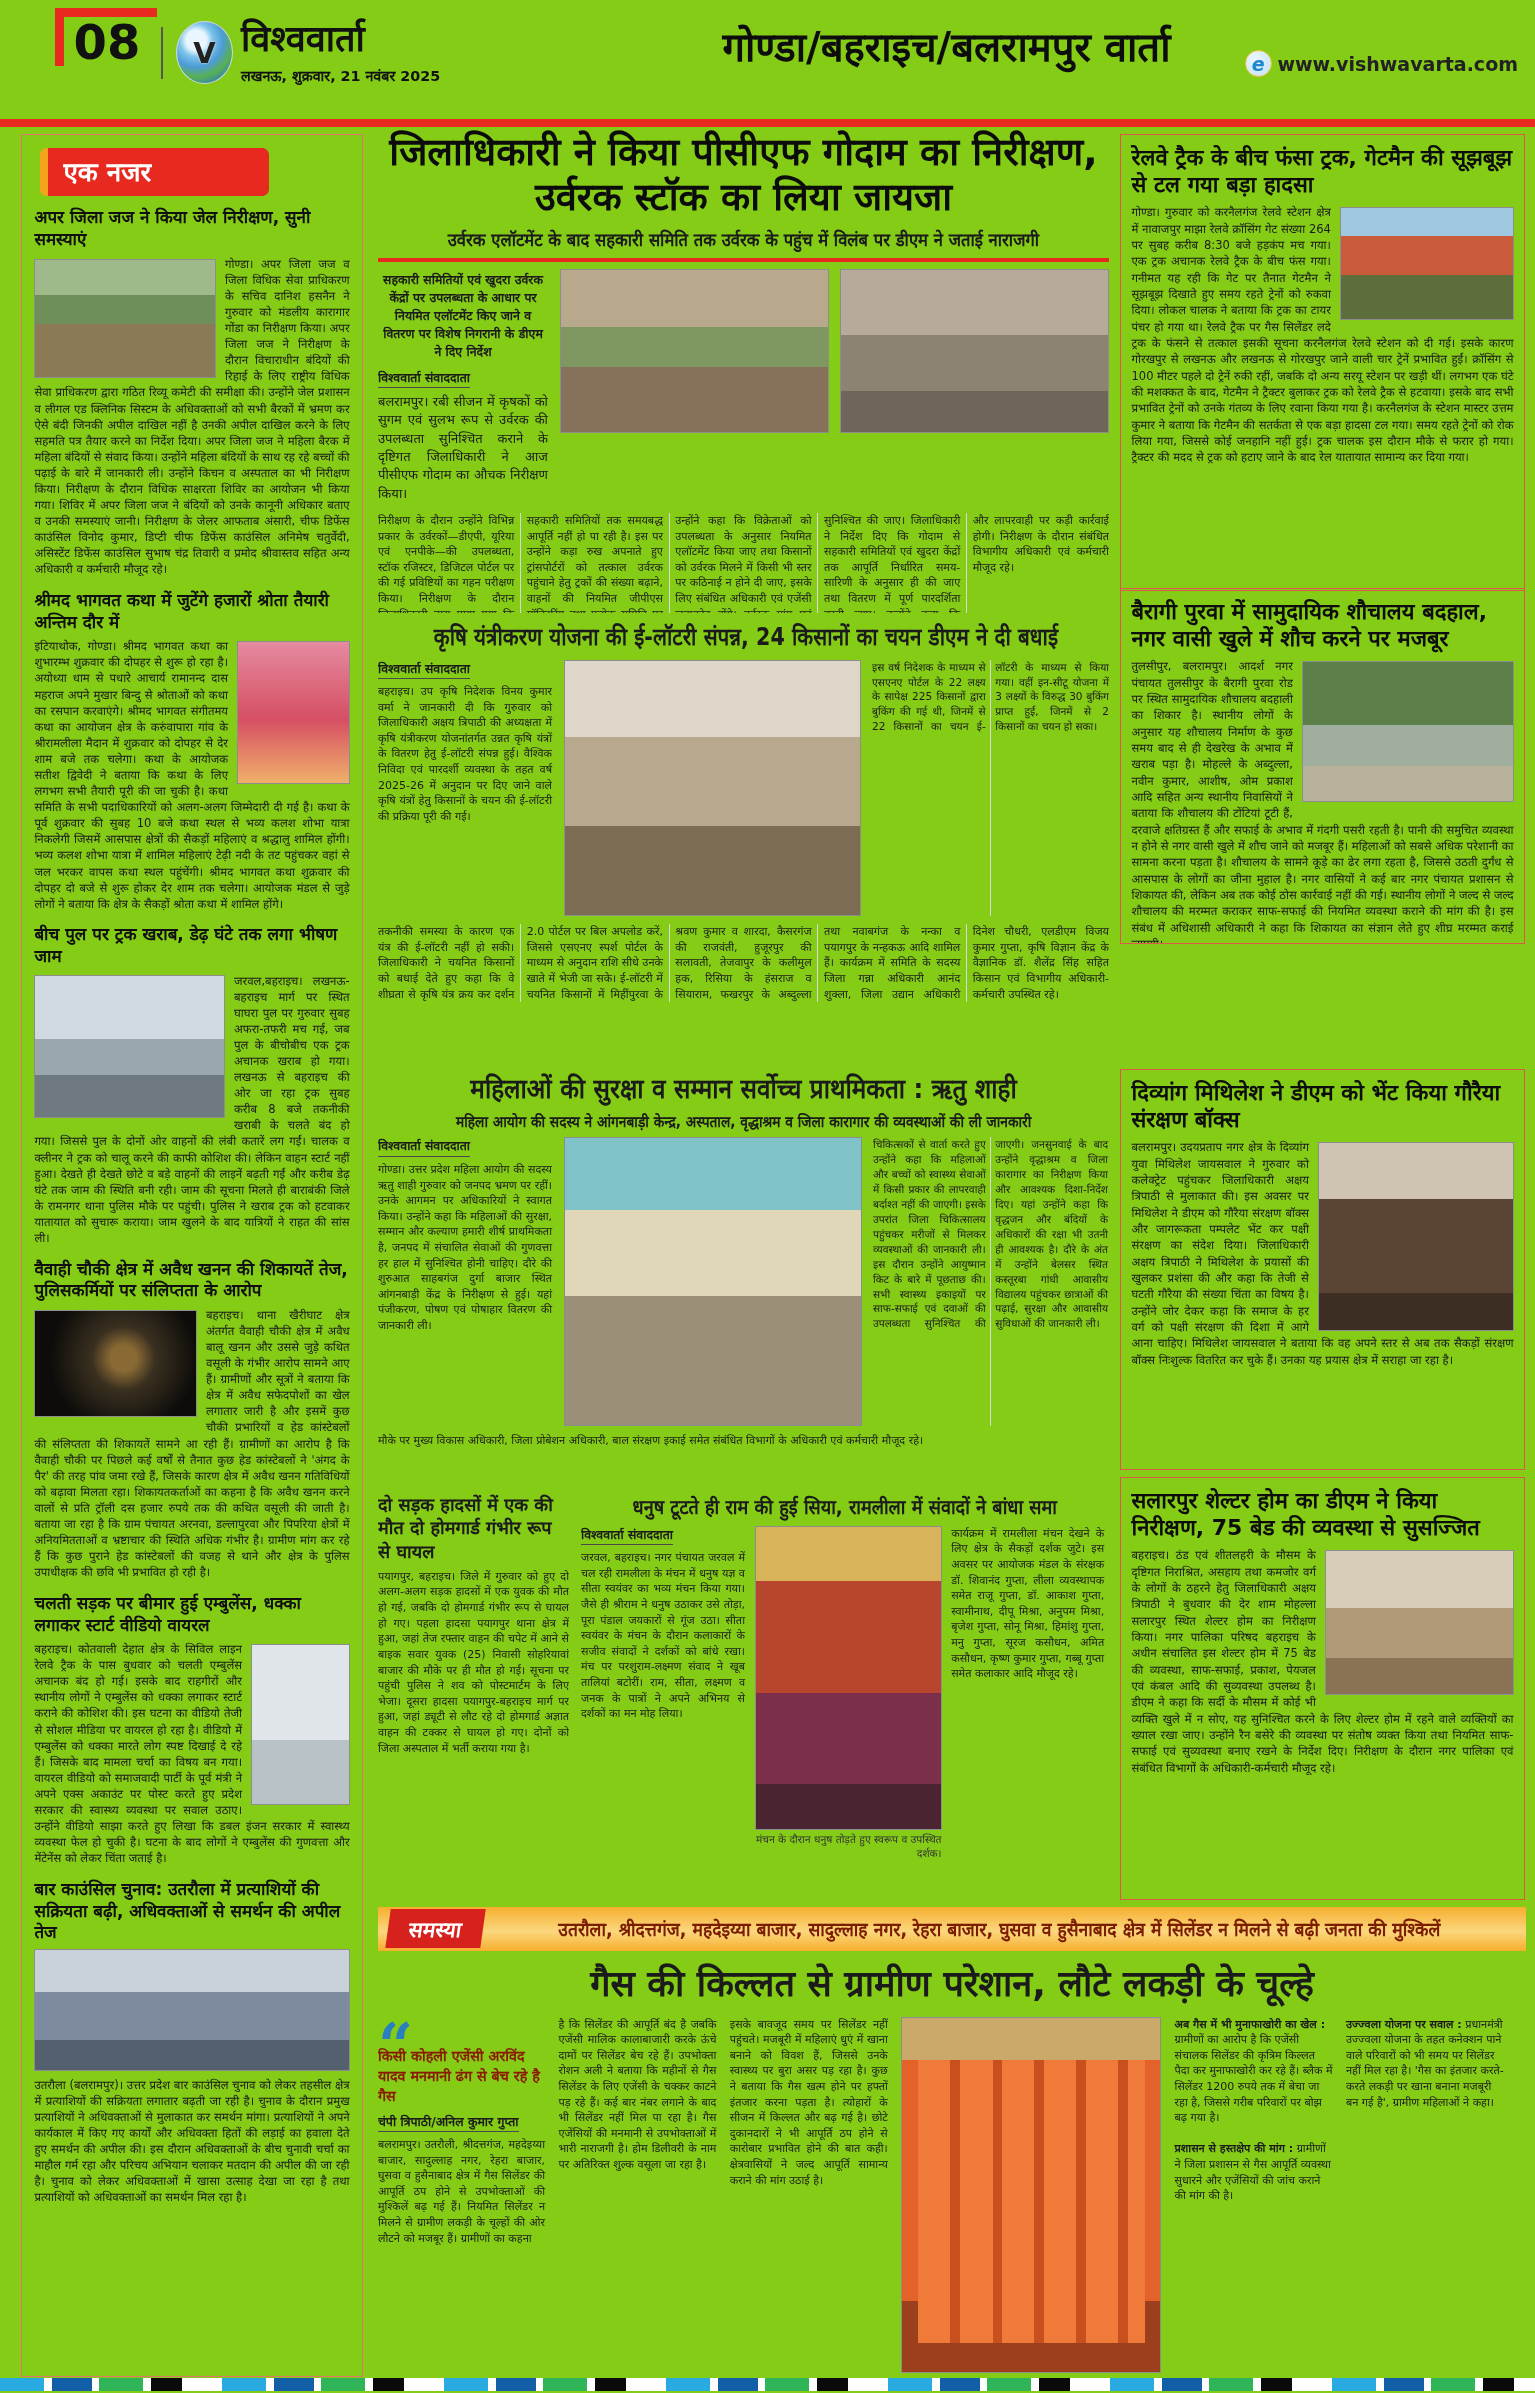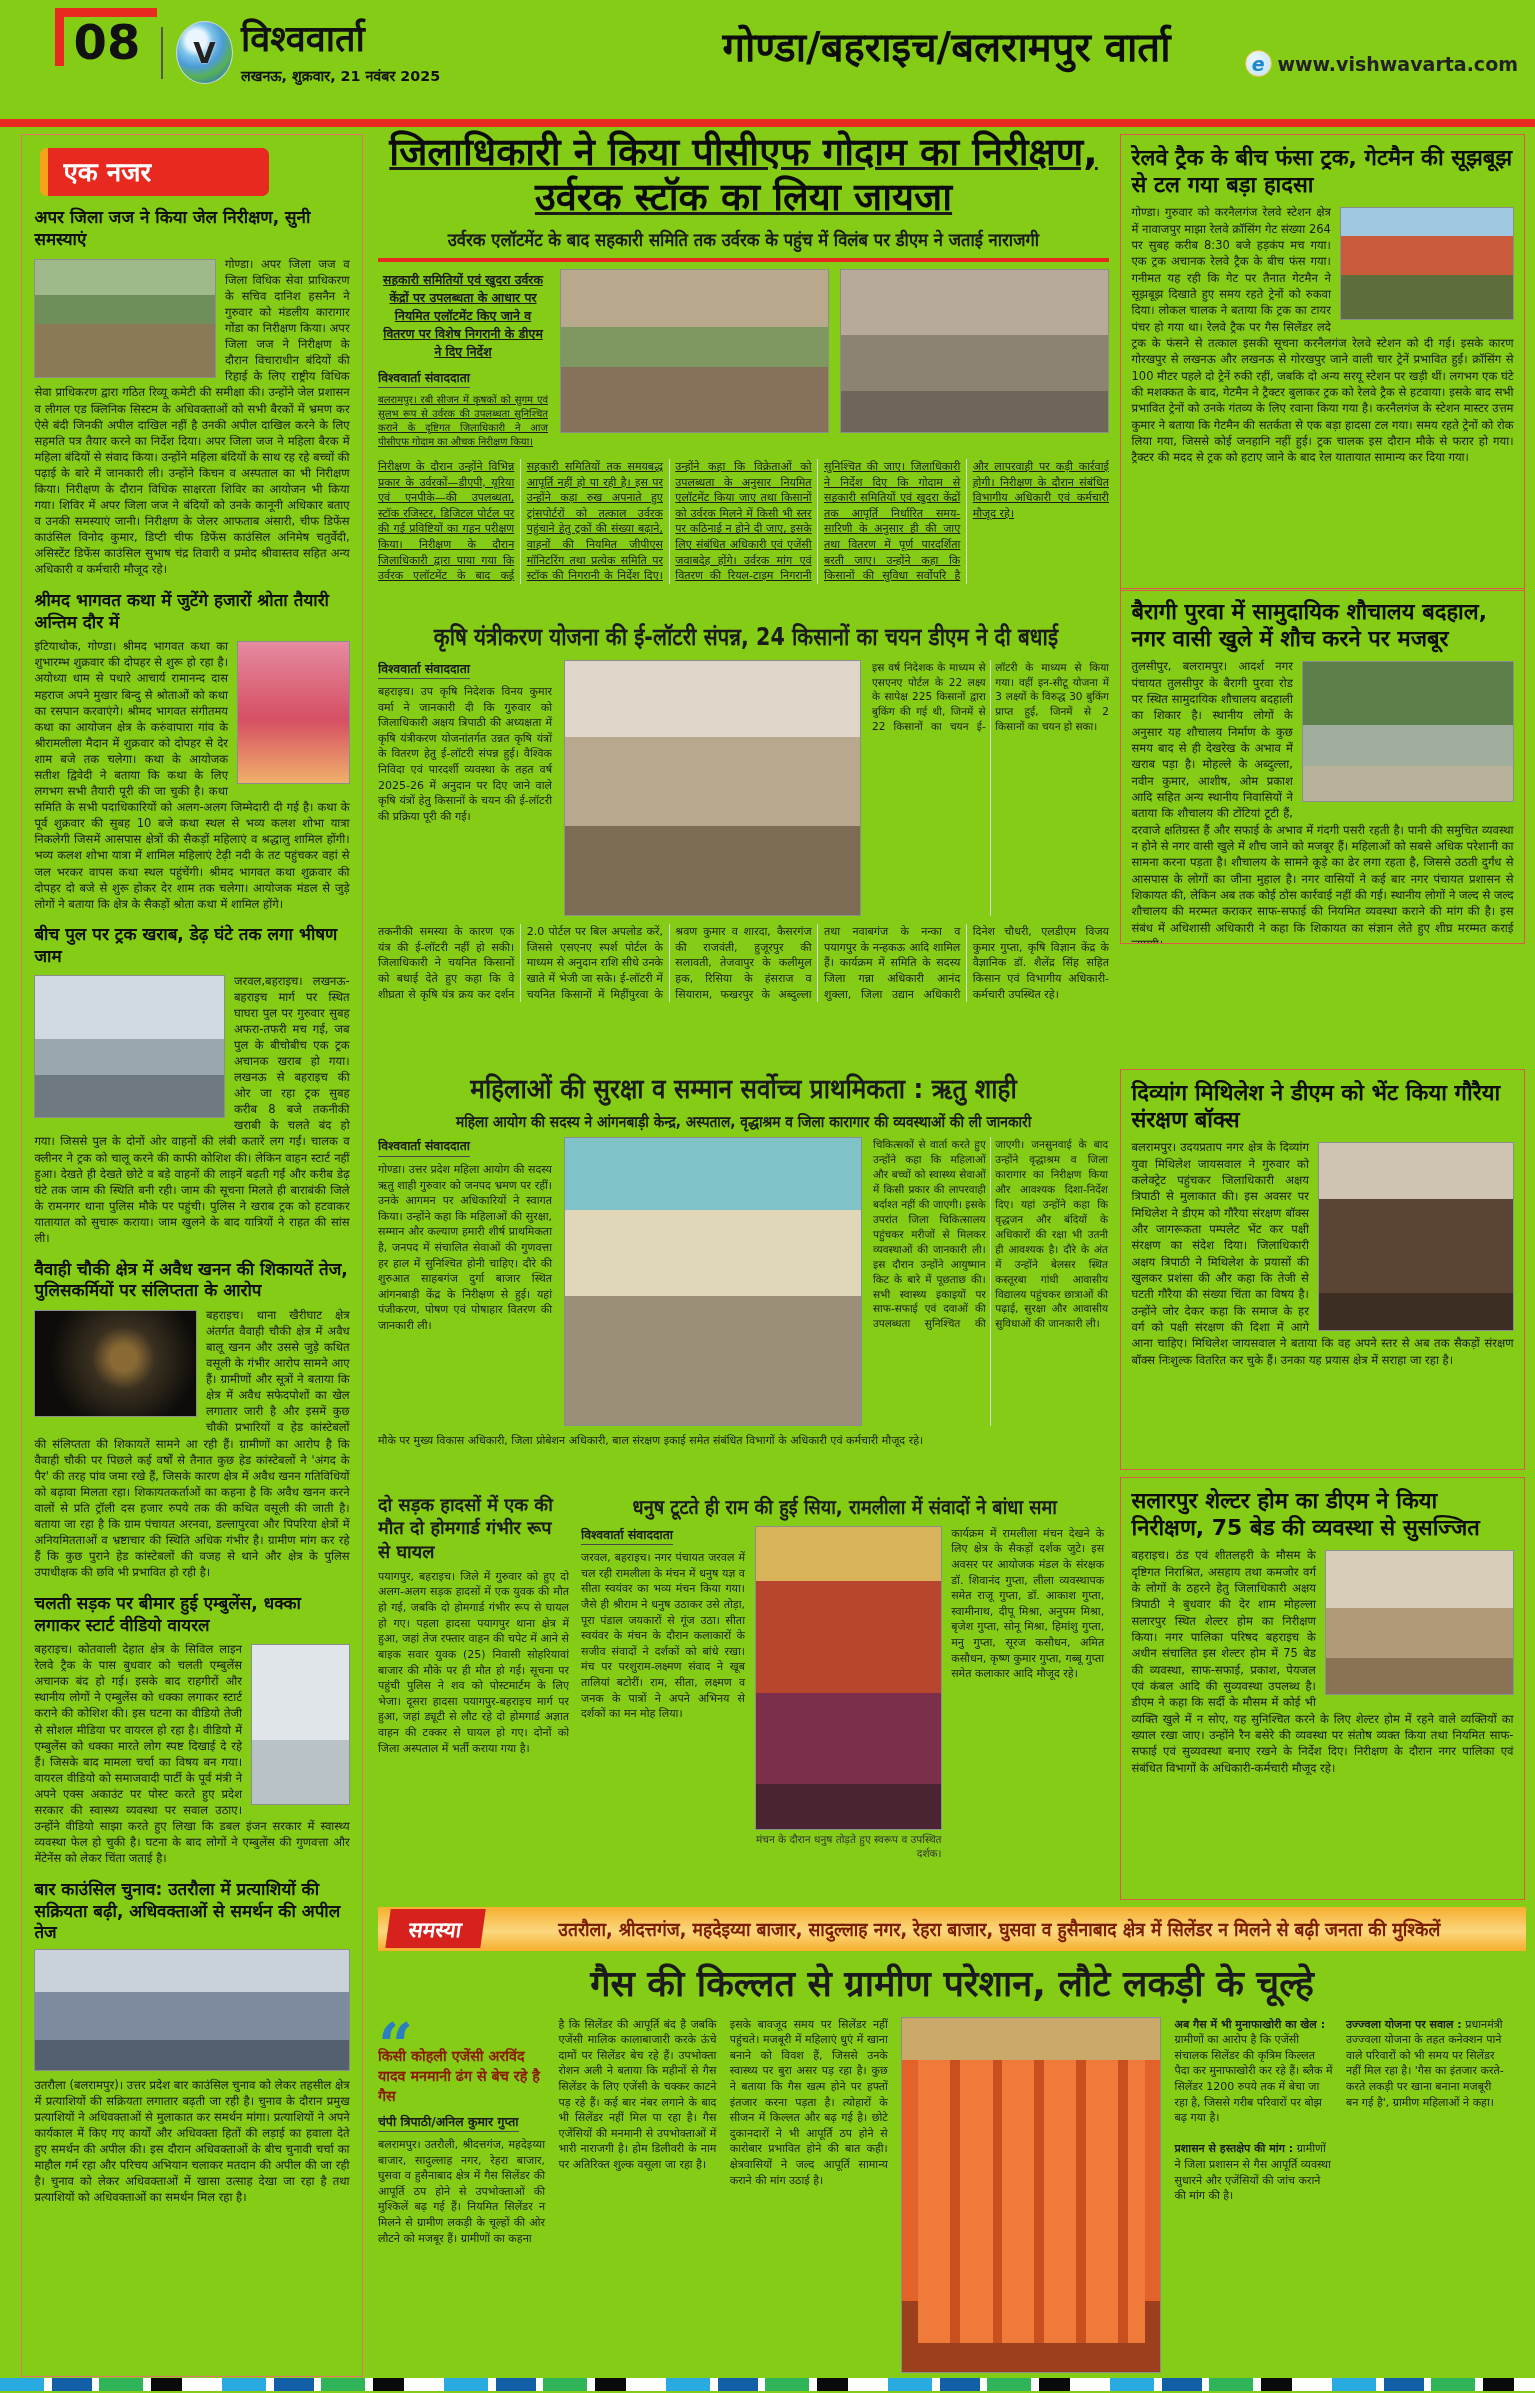--- a/index.html
+++ b/index.html
@@ -42,21 +42,21 @@
   .ek-item .bd{font-size:11.5px;line-height:1.4;}
   .fl{float:left;margin:2.9px 8.6px 3.8px 0;}
   .fr{float:right;margin:2.9px 0 3.8px 8.6px;}
   .ph-garden{background:linear-gradient(180deg,#9fb98a 0 30%,#6e8f5a 30% 55%,#8a7a55 55% 100%);}
   .ph-pink{background:linear-gradient(180deg,#e58aa0,#d64f63 55%,#f0b06a);}
   .ph-bridge{background:linear-gradient(180deg,#cfd9df 0 45%,#9aa7ad 45% 70%,#6f7a80 70% 100%);}
   .ph-night{background:radial-gradient(circle at 55% 45%,#8a6a34 0 12%,#3a3020 30%,#0d0c0a 70%);}
   .ph-amb{background:linear-gradient(180deg,#dfe5e8 0 60%,#b9c2c6 60% 100%);}
   .ph-group{background:linear-gradient(180deg,#c9d2d8 0 35%,#7d8aa0 35% 75%,#55606f 75% 100%);}
   
-  .main-art{position:absolute;left:378px;top:130px;width:731px;height:483px;overflow:hidden;text-decoration:underline;}
+  .main-art{position:absolute;left:378px;top:130px;width:731px;height:483px;overflow:hidden;}
   .main-art h1{font-size:38px;line-height:1.18;text-align:center;color:#0c0c0c;}
   .main-sub{text-align:center;font-size:18px;font-weight:bold;margin-top:7.6px;}
   .main-rule{height:3.8px;background:#e8291f;margin:6.7px 0 7.6px;}
   .main-row{display:flex;gap:11.5px;}
   .standcol{width:170px;flex:none;}
   .standfirst{font-size:12.4px;font-weight:bold;line-height:1.45;text-align:center;padding:1.9px 1.9px 5.7px;}
   .ph-godown1{background:linear-gradient(180deg,#b9a98c 0 35%,#7f9862 35% 60%,#86715b 60% 100%);}
   .ph-godown2{background:linear-gradient(180deg,#b7aa9b 0 40%,#8d8373 40% 75%,#6e665a 75% 100%);}
   .cols5{column-count:5;column-gap:12.4px;column-rule:1px solid #d7d7d7;font-size:11px;line-height:1.42;margin-top:9.6px;}
   
@@ -180,21 +180,21 @@
   </aside>
 
   <section class="main-art">
     <h1>जिलाधिकारी ने किया पीसीएफ गोदाम का निरीक्षण, उर्वरक स्टॉक का लिया जायजा</h1>
     <div class="main-sub"><span class="squeeze" style="transform:scaleX(.92);">उर्वरक एलॉटमेंट के बाद सहकारी समिति तक उर्वरक के पहुंच में विलंब पर डीएम ने जताई नाराजगी</span></div>
     <div class="main-rule"></div>
     <div class="main-row">
       <div class="standcol">
         <div class="standfirst">सहकारी समितियों एवं खुदरा उर्वरक केंद्रों पर उपलब्धता के आधार पर नियमित एलॉटमेंट किए जाने व वितरण पर विशेष निगरानी के डीएम ने दिए निर्देश</div>
         <span class="byline">विश्ववार्ता संवाददाता</span>
-        <p class="jt" style="font-size:10px;line-height:1.42;">बलरामपुर। रबी सीजन में कृषकों को सुगम एवं सुलभ रूप से उर्वरक की उपलब्धता सुनिश्चित कराने के दृष्टिगत जिलाधिकारी ने आज पीसीएफ गोदाम का औचक निरीक्षण किया।</p>
+        <p class="jt" style="font-size:13px;line-height:1.42;">बलरामपुर। रबी सीजन में कृषकों को सुगम एवं सुलभ रूप से उर्वरक की उपलब्धता सुनिश्चित कराने के दृष्टिगत जिलाधिकारी ने आज पीसीएफ गोदाम का औचक निरीक्षण किया।</p>
       </div>
       <div class="photo ph-godown1" style="width:270px;height:164px;"></div>
       <div class="photo ph-godown2" style="width:270px;height:164px;"></div>
     </div>
     <div class="cols5 jt">निरीक्षण के दौरान उन्होंने विभिन्न प्रकार के उर्वरकों—डीएपी, यूरिया एवं एनपीके—की उपलब्धता, स्टॉक रजिस्टर, डिजिटल पोर्टल पर की गई प्रविष्टियों का गहन परीक्षण किया। निरीक्षण के दौरान जिलाधिकारी द्वारा पाया गया कि उर्वरक एलॉटमेंट के बाद कई सहकारी समितियों तक समयबद्ध आपूर्ति नहीं हो पा रही है। इस पर उन्होंने कड़ा रुख अपनाते हुए ट्रांसपोर्टरों को तत्काल उर्वरक पहुंचाने हेतु ट्रकों की संख्या बढ़ाने, वाहनों की नियमित जीपीएस मॉनिटरिंग तथा प्रत्येक समिति पर स्टॉक की निगरानी के निर्देश दिए। उन्होंने कहा कि विक्रेताओं को उपलब्धता के अनुसार नियमित एलॉटमेंट किया जाए तथा किसानों को उर्वरक मिलने में किसी भी स्तर पर कठिनाई न होने दी जाए, इसके लिए संबंधित अधिकारी एवं एजेंसी जवाबदेह होंगे। उर्वरक मांग एवं वितरण की रियल-टाइम निगरानी सुनिश्चित की जाए। जिलाधिकारी ने निर्देश दिए कि गोदाम से सहकारी समितियों एवं खुदरा केंद्रों तक आपूर्ति निर्धारित समय-सारिणी के अनुसार ही की जाए तथा वितरण में पूर्ण पारदर्शिता बरती जाए। उन्होंने कहा कि किसानों की सुविधा सर्वोपरि है और लापरवाही पर कड़ी कार्रवाई होगी। निरीक्षण के दौरान संबंधित विभागीय अधिकारी एवं कर्मचारी मौजूद रहे।</div>
   </section>
 
   <section class="rbox" style="top:134px;height:457px;">
     <h2>रेलवे ट्रैक के बीच फंसा ट्रक, गेटमैन की सूझबूझ से टल गया बड़ा हादसा</h2>
     <div class="photo ph-trurail fr" style="width:174px;height:113px;"></div>

